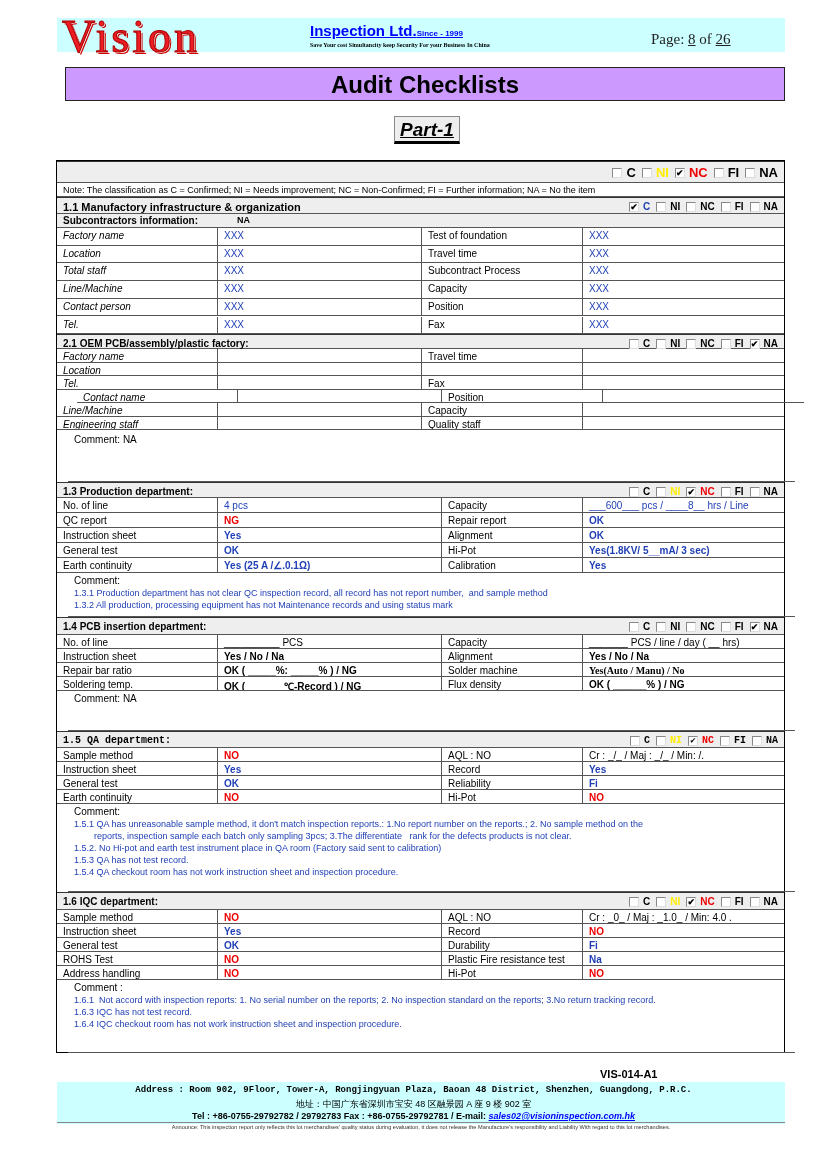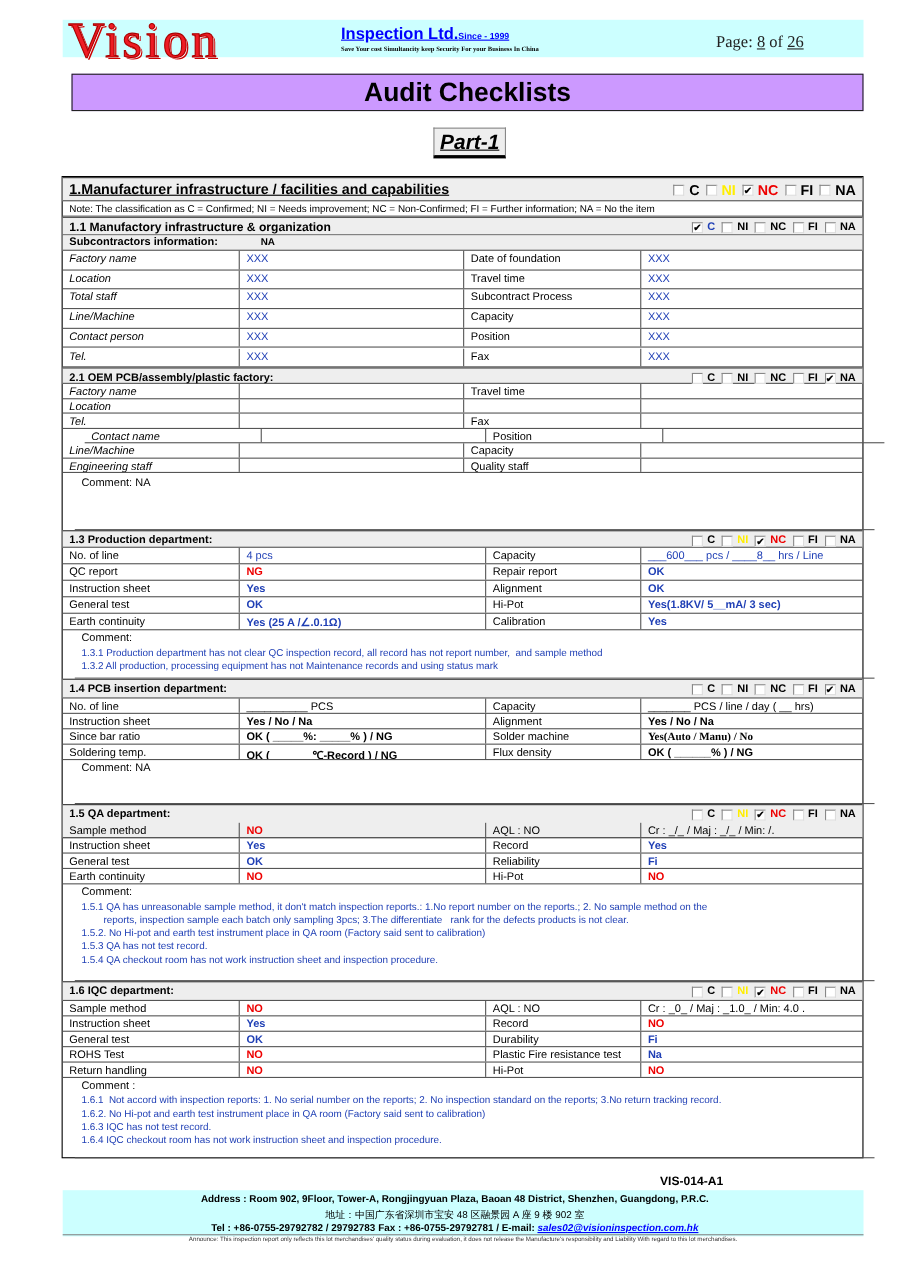--- a/index.html
+++ b/index.html
@@ -40,21 +40,20 @@
 <div class="tagline">Save Your cost Simultancity keep Security For your Business In China</div>
 <div class="pageinfo"><span>Page: </span><u>8</u><span> of </span><u>26</u></div>
 
 <div class="title-bar">Audit Checklists</div>
 <div class="part">Part-1</div>
 
 <div class="frame"></div>
 
 <div id="content">
     <div class="row sechead" style="top:161px;height:22px;">
-      <span class="lbl" style="font-size: 13px; text-decoration: underline; top: 2px;">1.Manufacturer infrastructure / facilities and capabilities</span>
       <div class="checks" style="font-size: 13px;">
         <span class="ck">
           <span class="box"></span>
           <span style="color: rgb(0, 0, 0);">C</span>
         </span>
         <span class="ck">
           <span class="box"></span>
           <span style="color: rgb(255, 238, 0);">NI</span>
         </span>
         <span class="ck">
@@ -97,21 +96,21 @@
         </span>
       </div>
     </div>
     <div class="row" style="top:214px;height:14px;font-weight:bold;background:#eee;">
       <span style="position:absolute;left:6px;top:1px;">Subcontractors information:</span>
       <span style="position:absolute;left:180px;top:1px;font-size:9px;">NA</span>
     </div>
     <div class="row" style="top:228px;height:17.7px;">
       <div class="cell c1">Factory name</div>
       <div class="cell c2" style="color: rgb(31, 63, 181);">XXX</div>
-      <div class="cell c3">Date of foundation</div>
+      <div class="cell c3">Test of foundation</div>
       <div class="cell c4" style="color: rgb(31, 63, 181);">XXX</div>
     </div>
     <div class="row" style="top:245.7px;height:17.7px;">
       <div class="cell c1">Location</div>
       <div class="cell c2" style="color: rgb(31, 63, 181);">XXX</div>
       <div class="cell c3">Travel time</div>
       <div class="cell c4" style="color: rgb(31, 63, 181);">XXX</div>
     </div>
     <div class="row" style="top:263.4px;height:17.7px;">
       <div class="cell c1">Total staff</div>
@@ -292,35 +291,35 @@
       <div class="cell d3">Capacity</div>
       <div class="cell d4" style="font-weight: normal;">_______ PCS / line / day ( __ hrs)</div>
     </div>
     <div class="row" style="top:649px;height:14px;">
       <div class="cell d1">Instruction sheet</div>
       <div class="cell d2" style="font-weight: bold;">Yes  /  No  /  Na</div>
       <div class="cell d3">Alignment</div>
       <div class="cell d4" style="font-weight: bold;">Yes  /  No  /  Na</div>
     </div>
     <div class="row" style="top:663px;height:14px;">
-      <div class="cell d1">Since bar ratio</div>
+      <div class="cell d1">Repair bar ratio</div>
       <div class="cell d2" style="font-weight: bold;">OK ( _____%: _____% )  /  NG</div>
       <div class="cell d3">Solder machine</div>
       <div class="cell d4" style="font-weight: bold; font-family: Liberation Serif, serif;">Yes(Auto / Manu)  /  No</div>
     </div>
     <div class="row" style="top:677px;height:14px;">
       <div class="cell d1">Soldering temp.</div>
       <div class="cell d2" style="font-weight: bold;">OK ( ______ ℃-Record )  /  NG</div>
       <div class="cell d3">Flux density</div>
       <div class="cell d4" style="font-weight: bold;">OK ( ______% )  /  NG</div>
     </div>
     <div class="row comment" style="top:691px;height:40px;">
       <div>Comment:  NA</div>
     </div>
-    <div class="row sechead" style="top:731px;height:31px;">
+    <div class="row sechead" style="top:731px;height:17px;font-family:Liberation Mono, monospace;">
       <span class="lbl">1.5 QA department:</span>
       <div class="checks">
         <span class="ck">
           <span class="box"></span>
           <span style="color: rgb(0, 0, 0);">C</span>
         </span>
         <span class="ck">
           <span class="box"></span>
           <span style="color: rgb(255, 238, 0);">NI</span>
         </span>
@@ -413,32 +412,31 @@
       <div class="cell d3">Durability</div>
       <div class="cell d4" style="color: rgb(31, 63, 181); font-weight: bold;">Fi</div>
     </div>
     <div class="row" style="top:952px;height:14px;">
       <div class="cell d1">ROHS Test</div>
       <div class="cell d2" style="color: rgb(238, 0, 0); font-weight: bold;">NO</div>
       <div class="cell d3">Plastic Fire resistance test</div>
       <div class="cell d4" style="color: rgb(31, 63, 181); font-weight: bold;">Na</div>
     </div>
     <div class="row" style="top:966px;height:14px;">
-      <div class="cell d1">Return handling</div>
+      <div class="cell d1">Address handling</div>
       <div class="cell d2" style="color: rgb(238, 0, 0); font-weight: bold;">NO</div>
       <div class="cell d3">Hi-Pot</div>
       <div class="cell d4" style="color: rgb(238, 0, 0); font-weight: bold;">NO</div>
     </div>
     <div class="row comment" style="top:980px;height:73px;">
       <div>Comment  :</div>
       <div class="ln" style="white-space: pre;">1.6.1  Not accord with inspection reports: 1. No serial number on the reports; 2. No inspection standard on the reports; 3.No return tracking record.</div>
-      <div class="ln" style="white-space: pre;">1.6.2. No Hi-pot and earth test instrument place in QA room (Factory said sent to calibration)</div>
       <div class="ln" style="white-space: pre;">1.6.3 IQC has not test record.</div>
       <div class="ln" style="white-space: pre;">1.6.4 IQC checkout room has not work instruction sheet and inspection procedure.</div>
     </div>
   </div>
 
 <div class="vis">VIS-014-A1</div>
 <div class="footer-band"></div>
-<div class="ft" style="top:1085px;">Address : Room 902, 9Floor, Tower-A, Rongjingyuan Plaza, Baoan 48 District, Shenzhen, Guangdong, P.R.C.</div>
+<div class="ft" style="top:1085px;font-family:Liberation Mono, monospace;">Address : Room 902, 9Floor, Tower-A, Rongjingyuan Plaza, Baoan 48 District, Shenzhen, Guangdong, P.R.C.</div>
 <div class="ft" style="top:1098px;font-weight:normal;">地址：中国广东省深圳市宝安 48 区融景园 A 座 9 楼 902 室</div>
 <div class="ft" style="top:1111px;text-align:center;"><span>Tel : +86-0755-29792782 / 29792783    Fax : +86-0755-29792781  /  E-mail: </span><a class="mail">sales02@visioninspection.com.hk</a></div>
 <div class="announce">Announce: This inspection report only reflects this lot merchandises' quality status during evaluation, it does not release the Manufacture's responsibility and Liability With regard to this lot merchandises.</div>
 
 </body></html>

